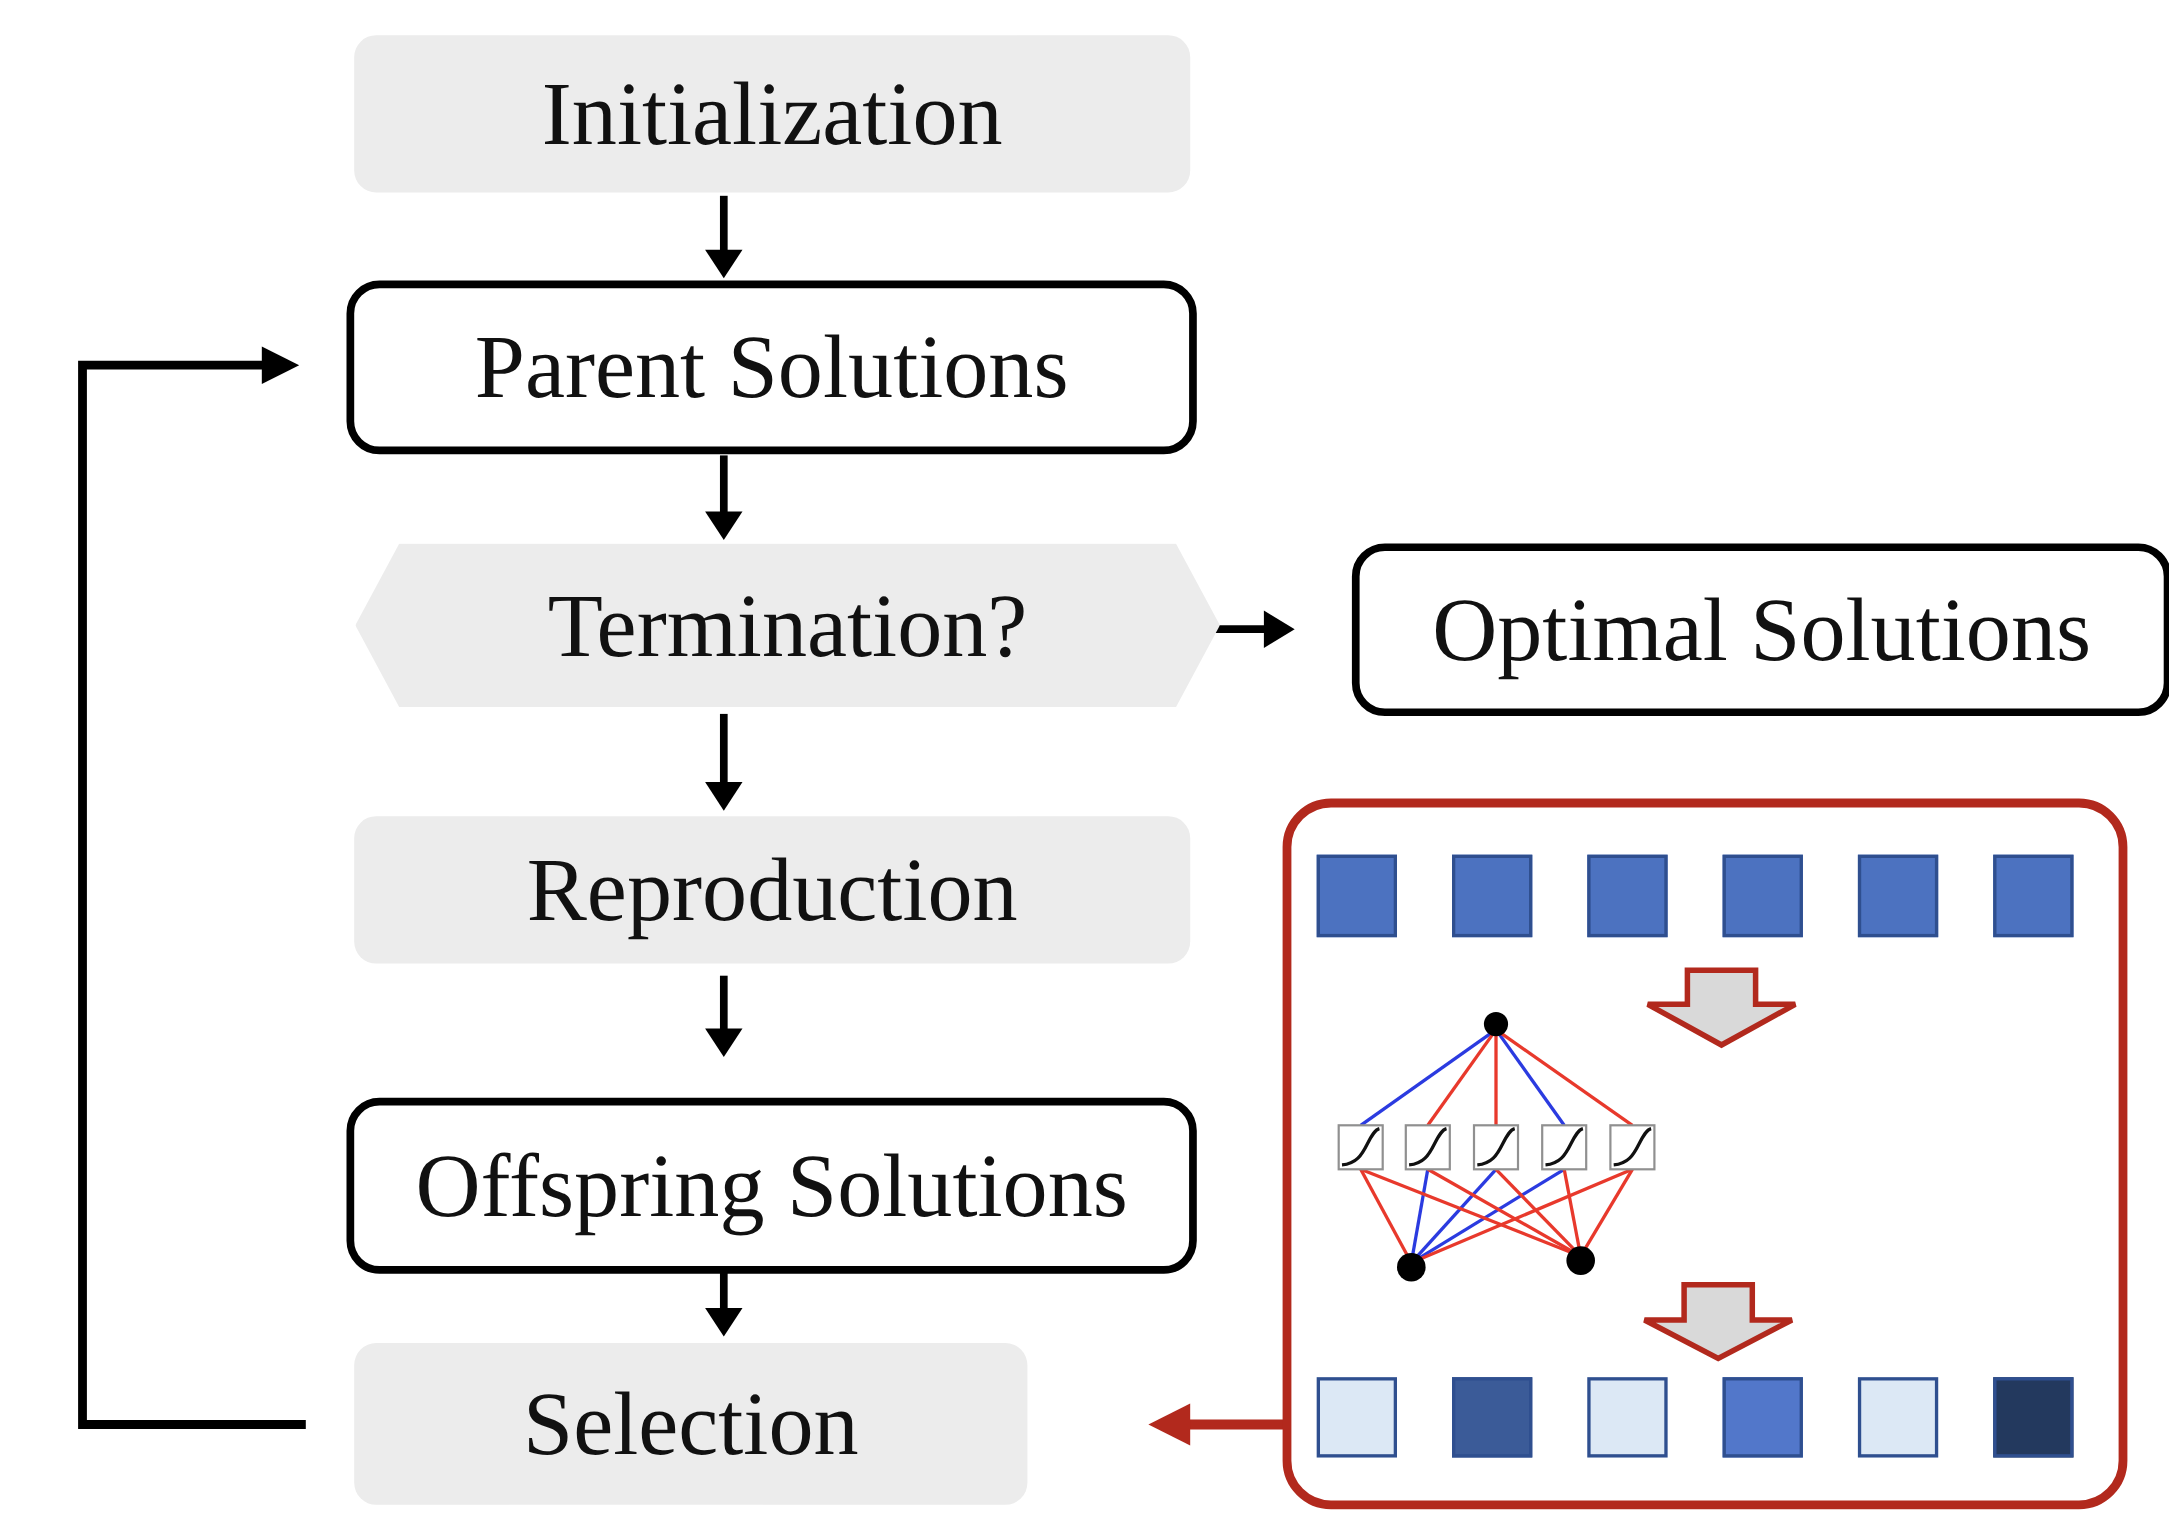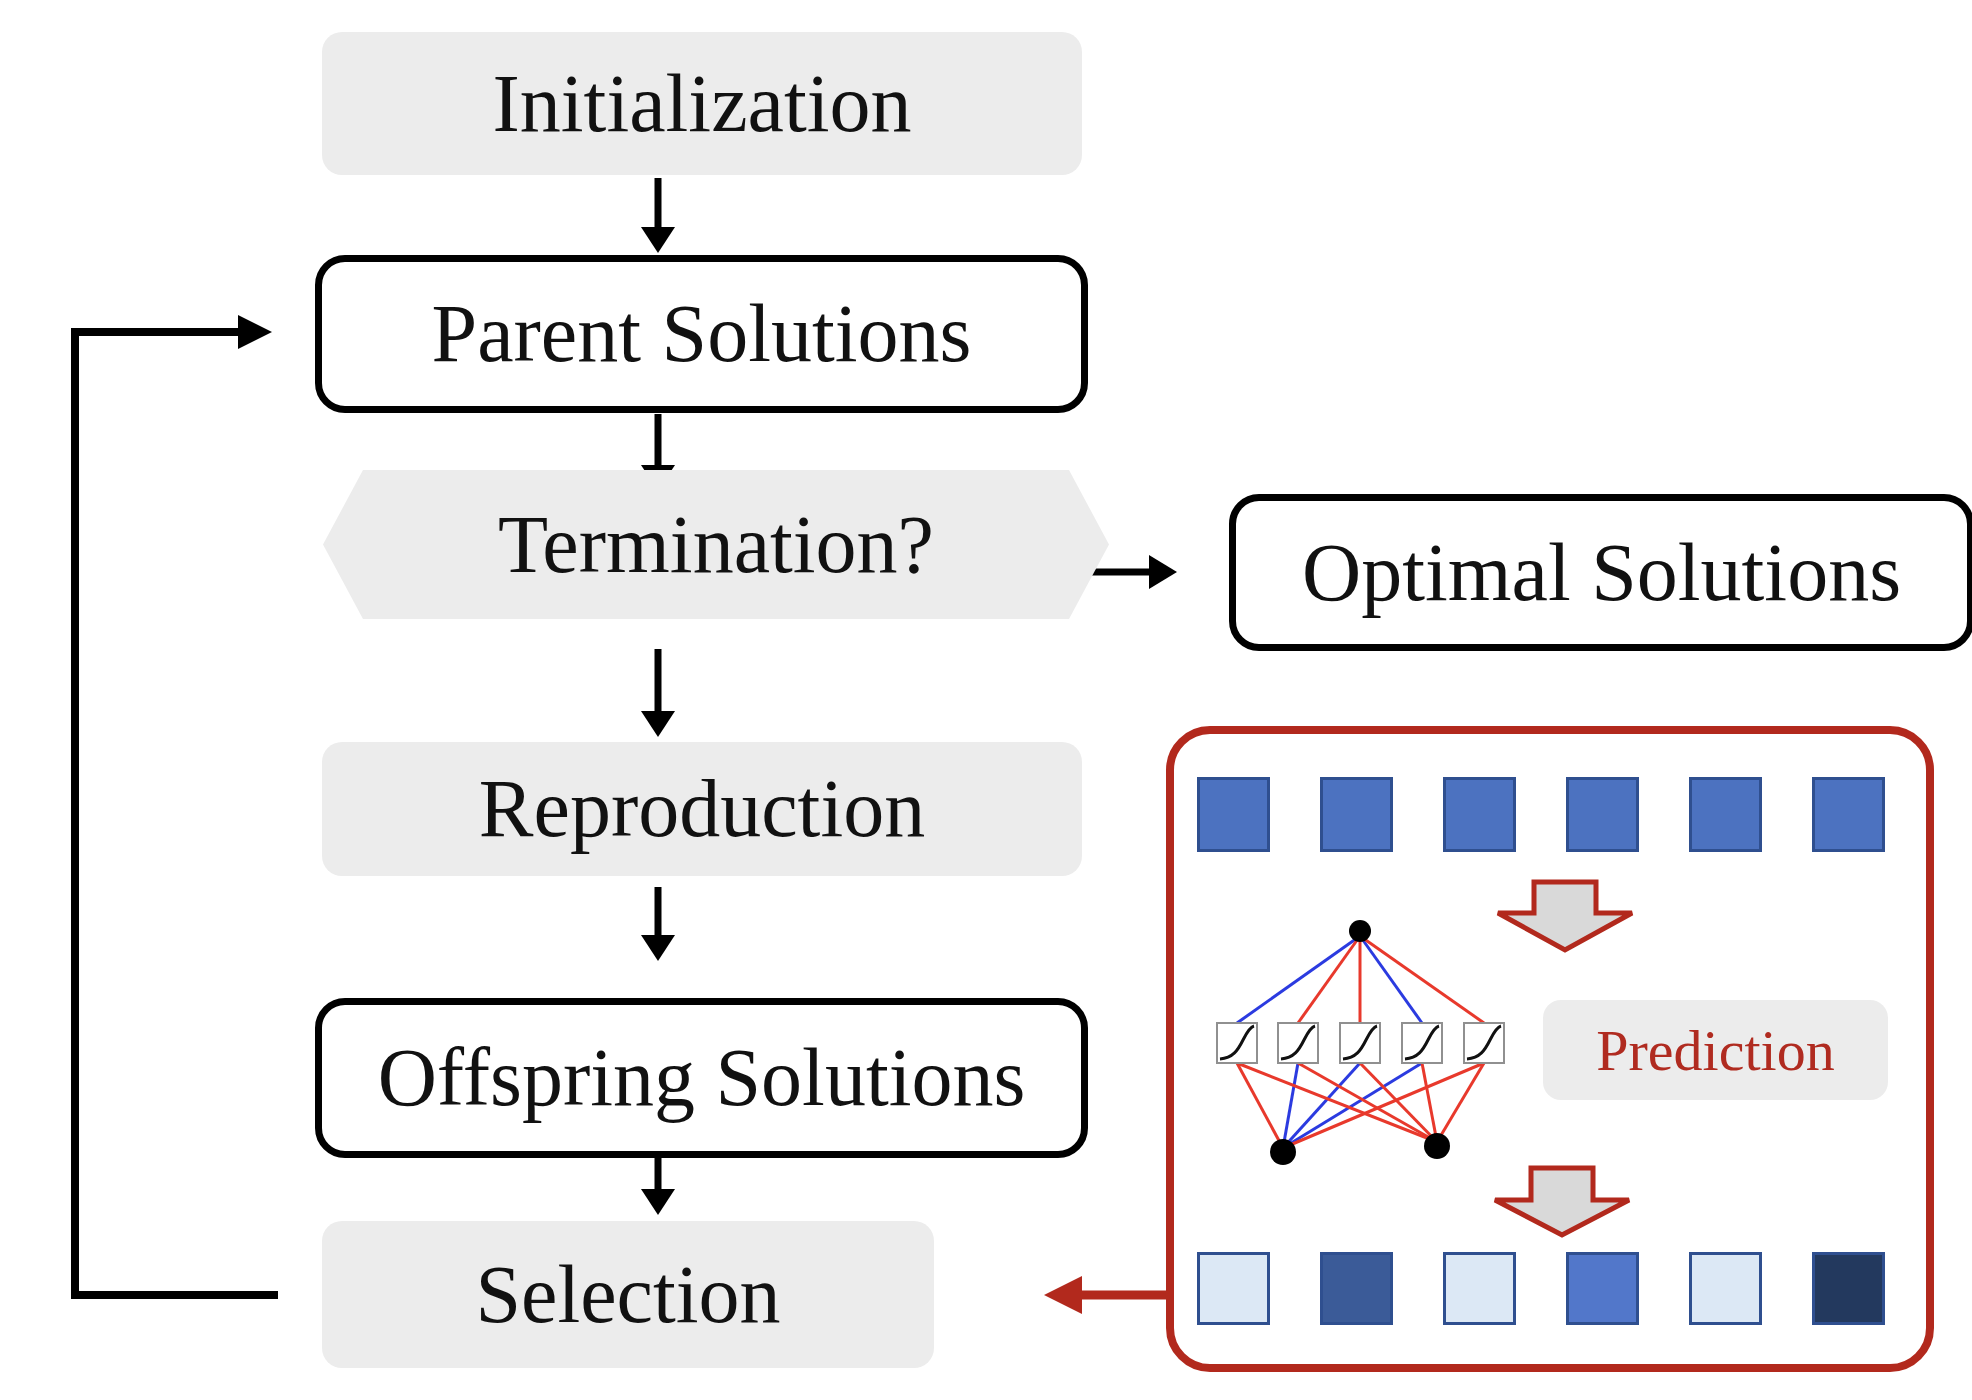--- a/index.html
+++ b/index.html
@@ -143,42 +143,39 @@
 
     <circle cx="1360" cy="931" r="11" fill="#000000"></circle>
     <circle cx="1283" cy="1152" r="13" fill="#000000"></circle>
     <circle cx="1437" cy="1146" r="13" fill="#000000"></circle>
   </svg>
 
   <div class="node gray" style="left:278px;top:32px;width:760px;height:143px">Initialization</div>
 
   <div class="node outlined" style="left:271px;top:255px;width:773px;height:158px">Parent Solutions</div>
 
-  <div class="node hexagon" style="left:279px;top:470px;width:786px;height:149px">Termination?</div>
+  <div class="node hexagon" style="left:279px;top:494px;width:786px;height:149px">Termination?</div>
 
   <div class="node outlined" style="left:1185px;top:494px;width:745px;height:157px">Optimal Solutions</div>
 
   <div class="node gray" style="left:278px;top:742px;width:760px;height:134px">Reproduction</div>
 
   <div class="node outlined" style="left:271px;top:998px;width:773px;height:160px">Offspring Solutions</div>
 
   <div class="node gray" style="left:278px;top:1221px;width:612px;height:147px">Selection</div>
 
   <div class="panel" style="left:1166px;top:726px;width:768px;height:646px"></div>
 
   <div class="sq" style="left: 1197px; top: 777px; width: 73px; height: 75px; background-color: rgb(76, 114, 192);"></div>
   <div class="sq" style="left: 1320px; top: 777px; width: 73px; height: 75px; background-color: rgb(76, 114, 192);"></div>
   <div class="sq" style="left: 1443px; top: 777px; width: 73px; height: 75px; background-color: rgb(76, 114, 192);"></div>
   <div class="sq" style="left: 1566px; top: 777px; width: 73px; height: 75px; background-color: rgb(76, 114, 192);"></div>
   <div class="sq" style="left: 1689px; top: 777px; width: 73px; height: 75px; background-color: rgb(76, 114, 192);"></div>
   <div class="sq" style="left: 1812px; top: 777px; width: 73px; height: 75px; background-color: rgb(76, 114, 192);"></div>
 
-  <div class="pred" style="left:1543px;top:1000px;width:345px;height:100px">
-    <span style="color: rgb(176, 43, 32);">Prediction</span>
-  </div>
 
   <div class="sq" style="left: 1197px; top: 1252px; width: 73px; height: 73px; background-color: rgb(220, 232, 245);"></div>
   <div class="sq" style="left: 1320px; top: 1252px; width: 73px; height: 73px; background-color: rgb(59, 91, 152);"></div>
   <div class="sq" style="left: 1443px; top: 1252px; width: 73px; height: 73px; background-color: rgb(220, 232, 245);"></div>
   <div class="sq" style="left: 1566px; top: 1252px; width: 73px; height: 73px; background-color: rgb(82, 119, 202);"></div>
   <div class="sq" style="left: 1689px; top: 1252px; width: 73px; height: 73px; background-color: rgb(220, 232, 245);"></div>
   <div class="sq" style="left: 1812px; top: 1252px; width: 73px; height: 73px; background-color: rgb(35, 57, 94);"></div>
 
 </div>
 

